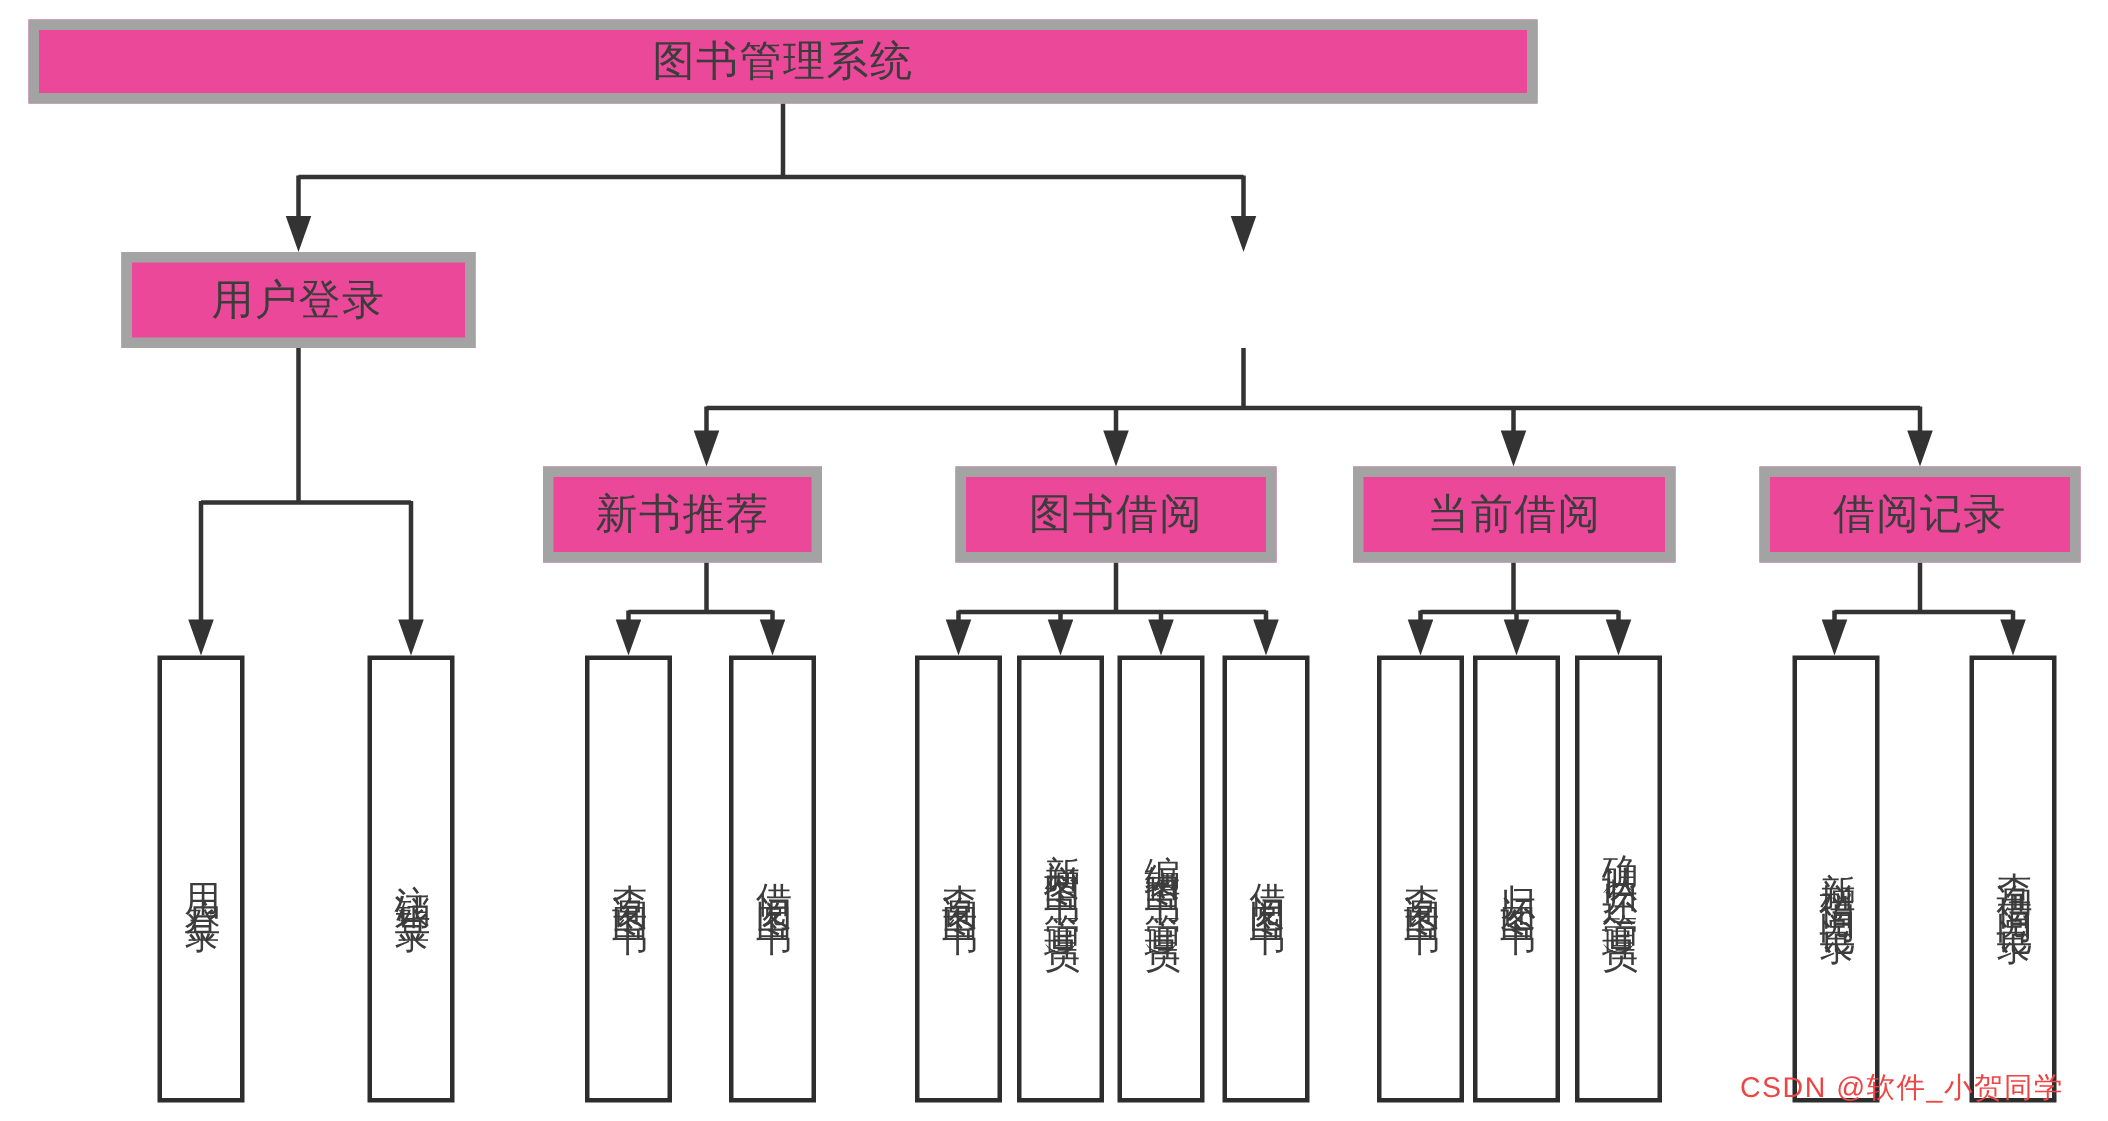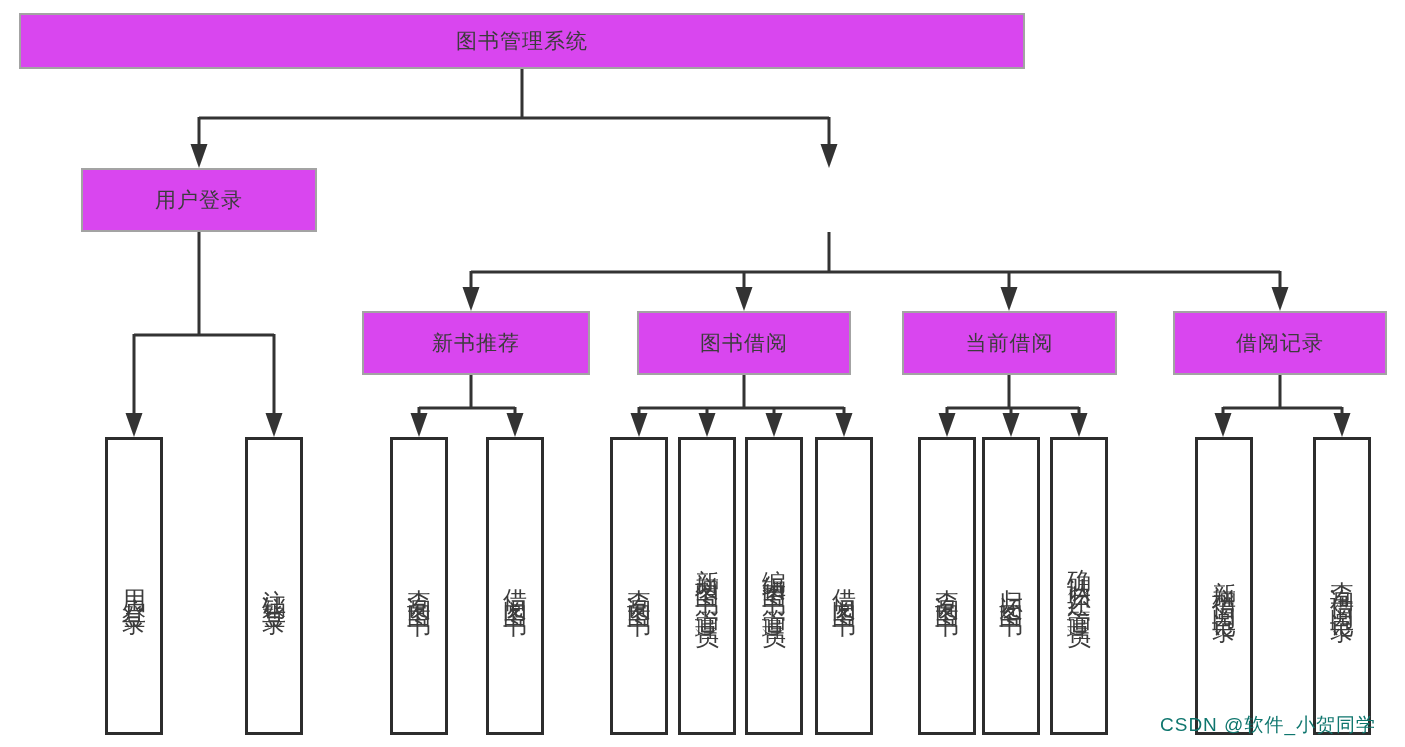--- a/index.html
+++ b/index.html
@@ -18,24 +18,24 @@
   #wires {
     position: absolute; left: 0; top: 0;
     width: 1405px; height: 747px;
     z-index: 1;
   }
   .wire  { stroke: #333333; stroke-width: 3; fill: none; }
   .arrowhead { fill: #333333; stroke: none; }
   .node {
     position: absolute;
     box-sizing: border-box;
-    border: 2px solid #a3a3a3;
-    background: #d946ef;
+    border: 7px solid #a3a3a3;
+    background: #ec4899;
     display: flex; align-items: center; justify-content: center;
-    font-size: 21px;
+    font-size: 28px;
     letter-spacing: 1px;
     z-index: 2;
     white-space: nowrap;
   }
   .leaf {
     position: absolute;
     box-sizing: border-box;
     border: 3px solid #2d2d2d;
     background: #ffffff;
     width: 58px; top: 437px; height: 298px;
@@ -45,21 +45,21 @@
     font-size: 24px;
     letter-spacing: 8px;
     line-height: 1;
     z-index: 2;
   }
   .watermark {
     position: absolute;
     left: 1160px; top: 712px;
     font-size: 19px;
     letter-spacing: 1px;
-    color: #0f766e;
+    color: #ef4444;
     z-index: 5;
     white-space: nowrap;
   }
 </style>
 </head>
 <body>
 
 <div id="canvas">
 
   <svg id="wires" viewBox="0 0 1405 747" xmlns="http://www.w3.org/2000/svg">
@@ -95,21 +95,21 @@
 
     <path class="wire" d="M1280 375 V409 M1223 408 H1342 M1223 407 V416 M1342 407 V416"></path>
     <polygon class="arrowhead" points="1214.5,413 1231.5,413 1223,437"></polygon>
     <polygon class="arrowhead" points="1333.5,413 1350.5,413 1342,437"></polygon>
   </svg>
 
   <div class="node" style="left:19px; top:13px; width:1006px; height:56px;">图书管理系统</div>
 
   <div class="node" style="left:81px; top:168px; width:236px; height:64px;">用户登录</div>
 
-  <div class="node" style="left:362px; top:311px; width:228px; height:64px;">新书推荐</div>
+  <div class="node" style="left:362px; top:311px; width:186px; height:64px;">新书推荐</div>
   <div class="node" style="left:902px; top:311px; width:215px; height:64px;">当前借阅</div>
   <div class="node" style="left:637px; top:311px; width:214px; height:64px;">图书借阅</div>
   <div class="node" style="left:1173px; top:311px; width:214px; height:64px;">借阅记录</div>
 
   <div class="leaf" style="left:105px;">用户登录</div>
   <div class="leaf" style="left:245px;">注销登录</div>
 
   <div class="leaf" style="left:390px;">查询图书</div>
   <div class="leaf" style="left:486px;">借阅图书</div>
 

